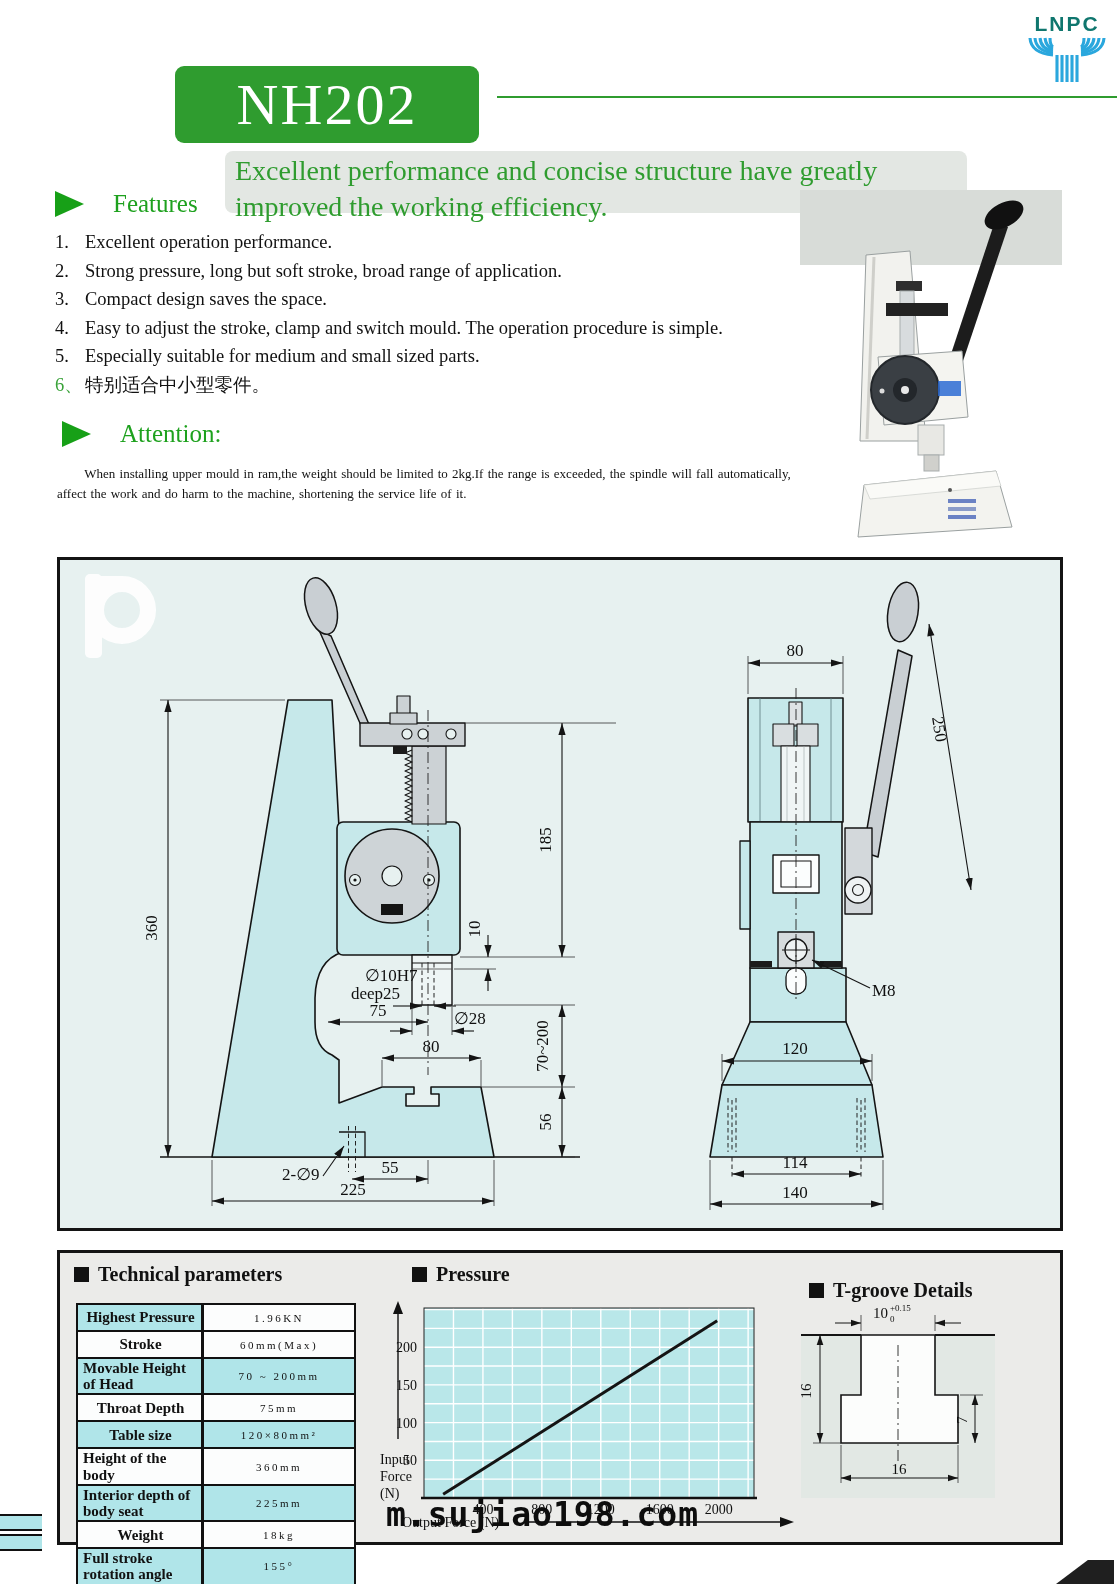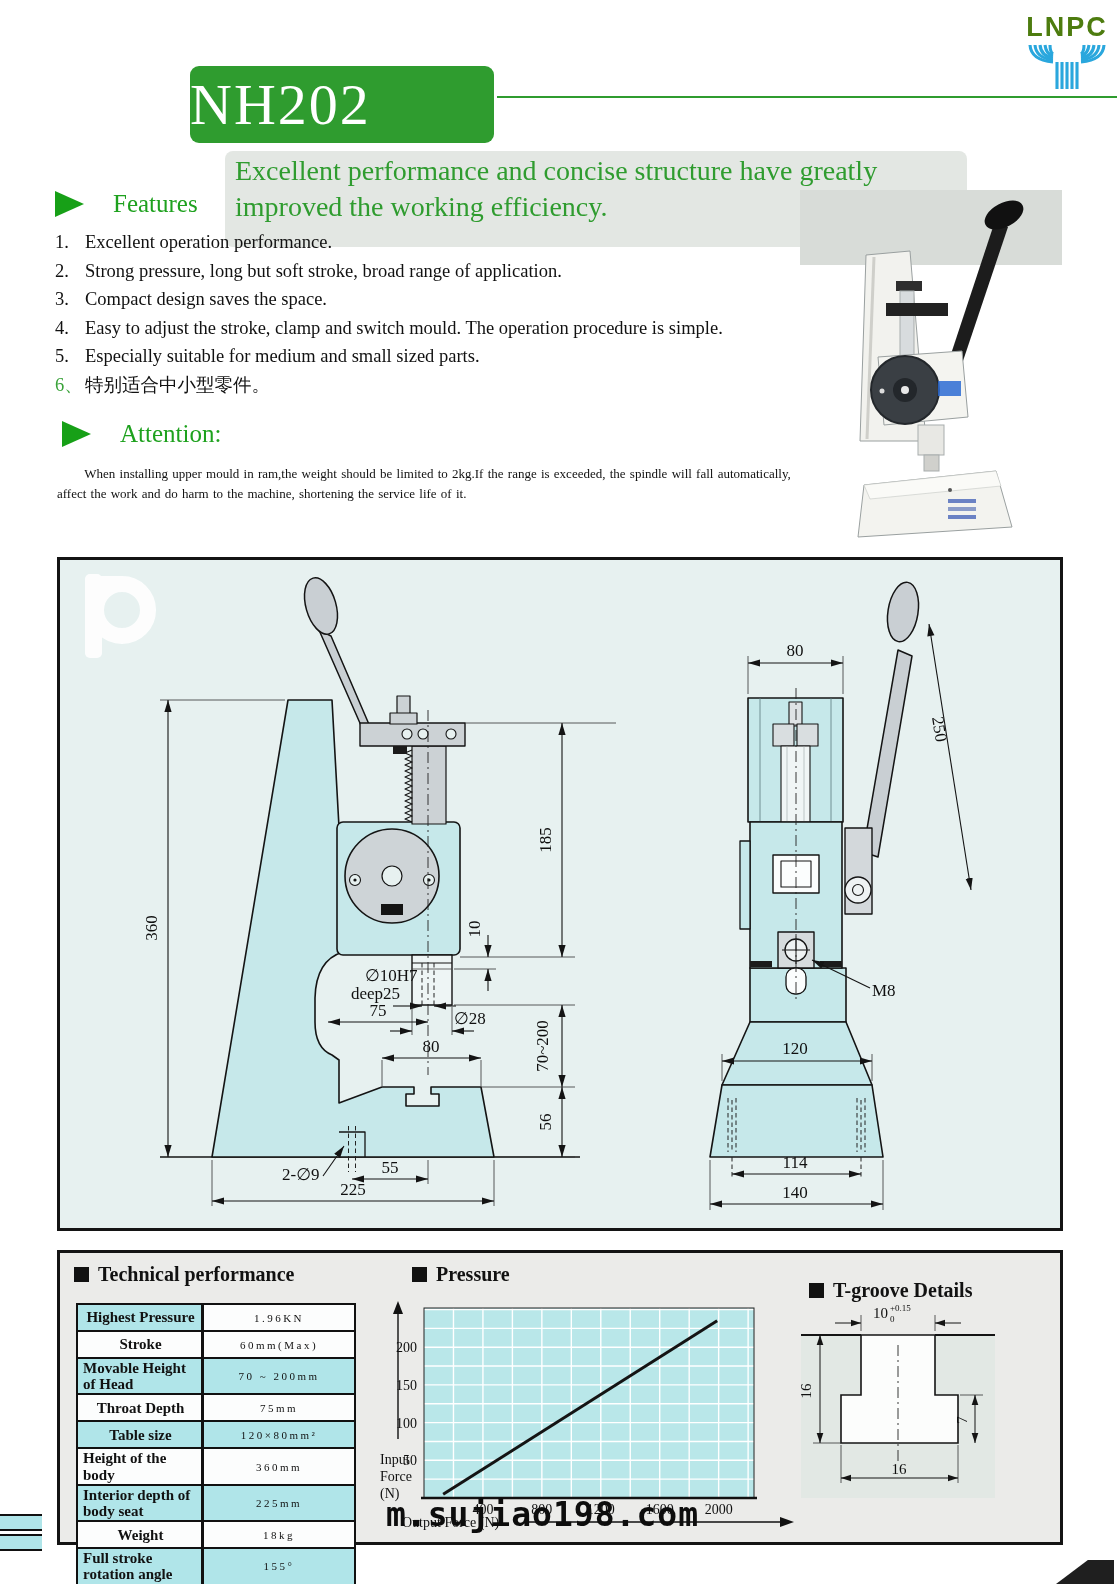--- a/index.html
+++ b/index.html
@@ -1,25 +1,25 @@
 <!DOCTYPE html>
 <html><head>
 <meta charset="utf-8">
 <style>
   html,body{margin:0;padding:0;background:#fff;}
   .page{position:relative;width:1117px;height:1584px;background:#ffffff;overflow:hidden;
         font-family:"Liberation Serif","DejaVu Serif",serif;color:#111;}
   
   .logo{position:absolute;left:1022px;top:12px;width:90px;text-align:center;}
   .logo-text{font-family:"Liberation Sans","DejaVu Sans",sans-serif;font-weight:bold;
-             font-size:27px;letter-spacing:2px;color:#4d7c0f;}
-  .model-box{position:absolute;left:190px;top:66px;width:304px;height:77px;background:#2f9c2f;
-             border-radius:9px;color:#fff;font-size:58px;letter-spacing:2px;text-align:left;line-height:77px;}
+             font-size:21px;letter-spacing:2px;color:#0f766e;}
+  .model-box{position:absolute;left:175px;top:66px;width:304px;height:77px;background:#2f9c2f;
+             border-radius:9px;color:#fff;font-size:58px;letter-spacing:2px;text-align:center;line-height:77px;}
   .green-line{position:absolute;left:497px;top:96px;width:620px;height:2px;background:#2f9c2f;}
-  .tagline{position:absolute;left:225px;top:151px;width:742px;height:96px;background:#e3e7e3;
+  .tagline{position:absolute;left:225px;top:151px;width:742px;height:62px;background:#e3e7e3;
            border-radius:8px;color:#2f9c2f;font-size:28px;line-height:36px;padding:2px 10px;box-sizing:border-box;white-space:nowrap;}
   
   .sec-head{position:absolute;display:flex;align-items:center;gap:29px;}
   .tri{width:0;height:0;border-left:29px solid #17a017;border-top:13px solid transparent;border-bottom:13px solid transparent;}
   .sec-head .t{color:#1ea11e;font-size:25px;}
   
   .features-list{position:absolute;left:55px;top:232px;width:720px;font-size:18.5px;}
   .feat{display:flex;margin-bottom:8.5px;line-height:20px;}
   .feat .num{width:30px;flex:none;}
   .feat.cn .num{color:#3aa33a;}
@@ -338,21 +338,21 @@
         <line x1="650" y1="644" x2="823" y2="644" stroke="#141414" stroke-width="1.1" marker-start="url(#mS)" marker-end="url(#mE)"></line>
         <text class="dim" x="735" y="638" text-anchor="middle">140</text>
       </g>
     </svg>
   </div>
 
   <div class="bottom-panel">
 
     <div class="bp-head" style="left:14px;top:10px;">
       <span class="sq"></span>
-      <span>Technical performance</span>
+      <span>Technical parameters</span>
     </div>
     <div class="spec-table">
       <div class="srow">
           <div class="scell slab c">Highest Pressure</div>
           <div class="scell sval w">1.96KN</div>
         </div>
       <div class="srow">
           <div class="scell slab w">Stroke</div>
           <div class="scell sval w">60mm(Max)</div>
         </div>

